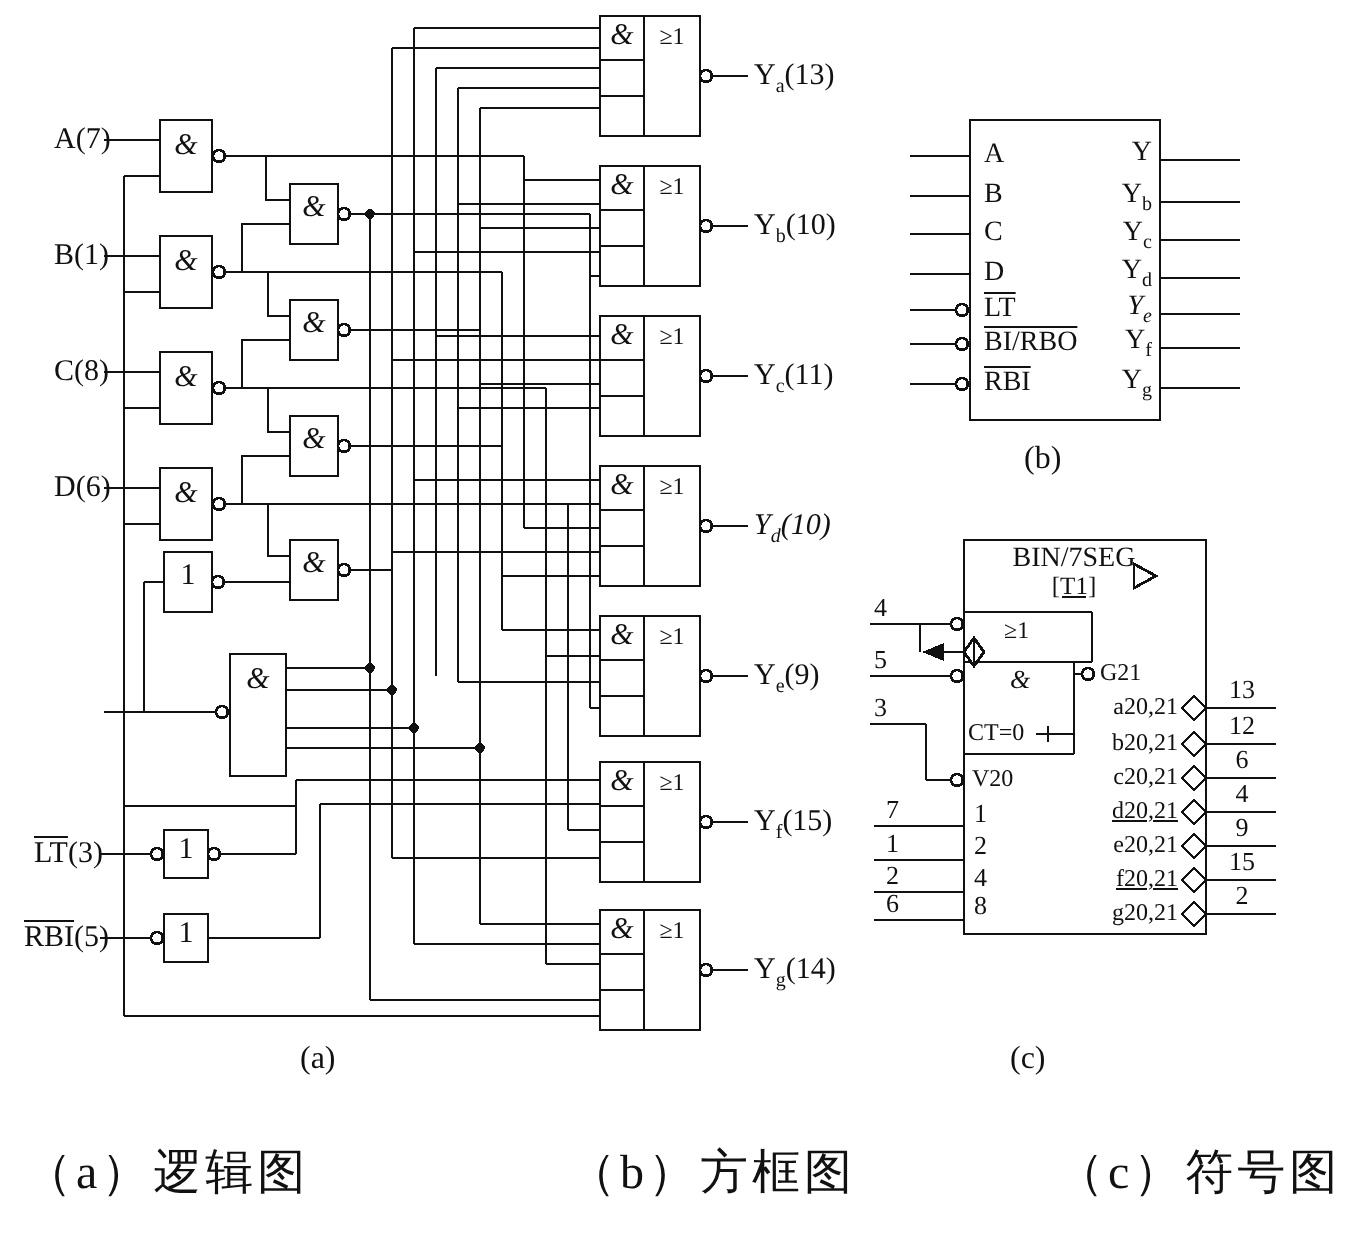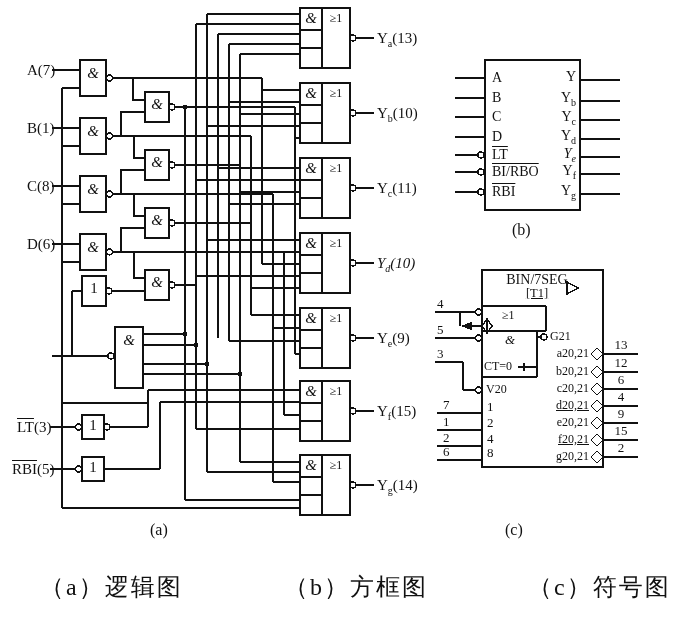--- a/index.html
+++ b/index.html
@@ -264,17 +264,17 @@
   <div class="lbl ctr" style="left:606px;top:338px;width:30px;font-size:13px;">13</div>
   <div class="lbl ctr" style="left:606px;top:356px;width:30px;font-size:13px;">12</div>
   <div class="lbl ctr" style="left:606px;top:373px;width:30px;font-size:13px;">6</div>
   <div class="lbl ctr" style="left:606px;top:390px;width:30px;font-size:13px;">4</div>
   <div class="lbl ctr" style="left:606px;top:407px;width:30px;font-size:13px;">9</div>
   <div class="lbl ctr" style="left:606px;top:424px;width:30px;font-size:13px;">15</div>
   <div class="lbl ctr" style="left:606px;top:441px;width:30px;font-size:13px;">2</div>
 
   <div class="lbl" style="left:505px;top:521px;font-size:16px;">(c)</div>
 
-  <div class="lbl cn" style="left:12px;top:574px;margin-left:28px;">（a）逻辑图</div>
+  <div class="lbl cn" style="left:12px;top:574px;">（a）逻辑图</div>
   <div class="lbl cn" style="left:528px;top:574px;">（c）符号图</div>
   <div class="lbl cn" style="left:284px;top:574px;">（b）方框图</div>
 
 </div>
 
 </body></html>

